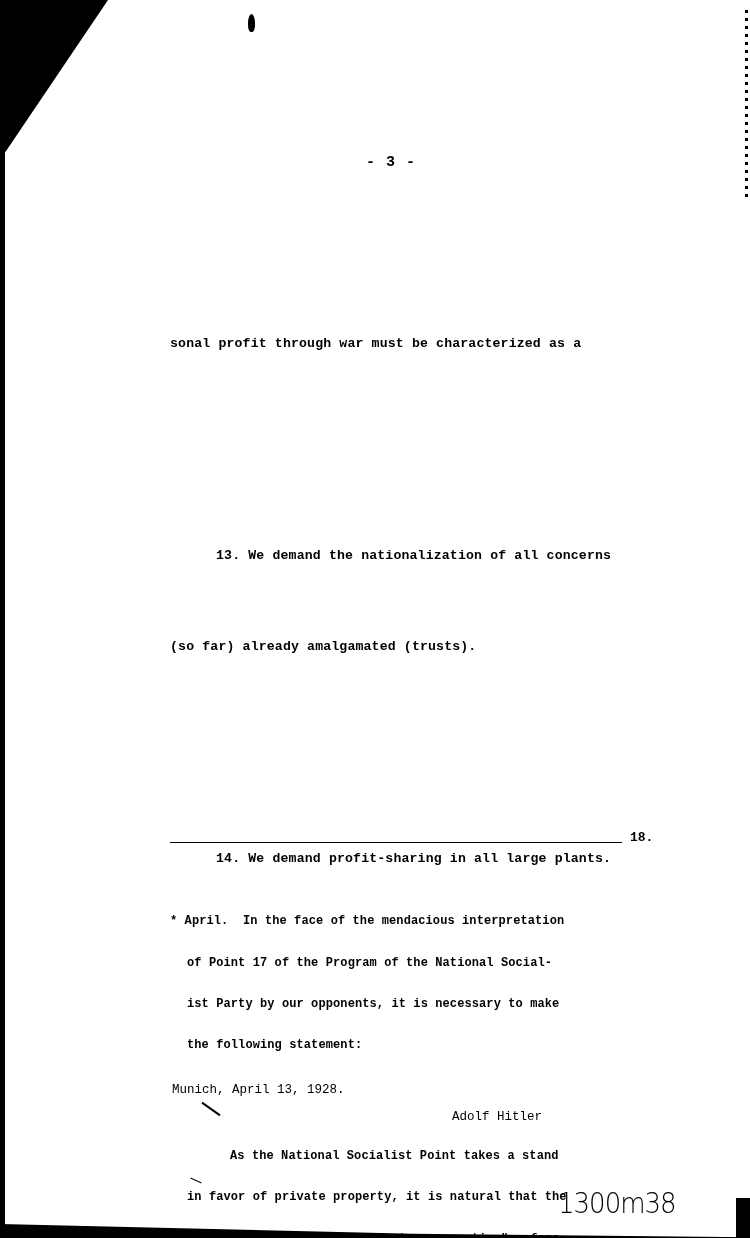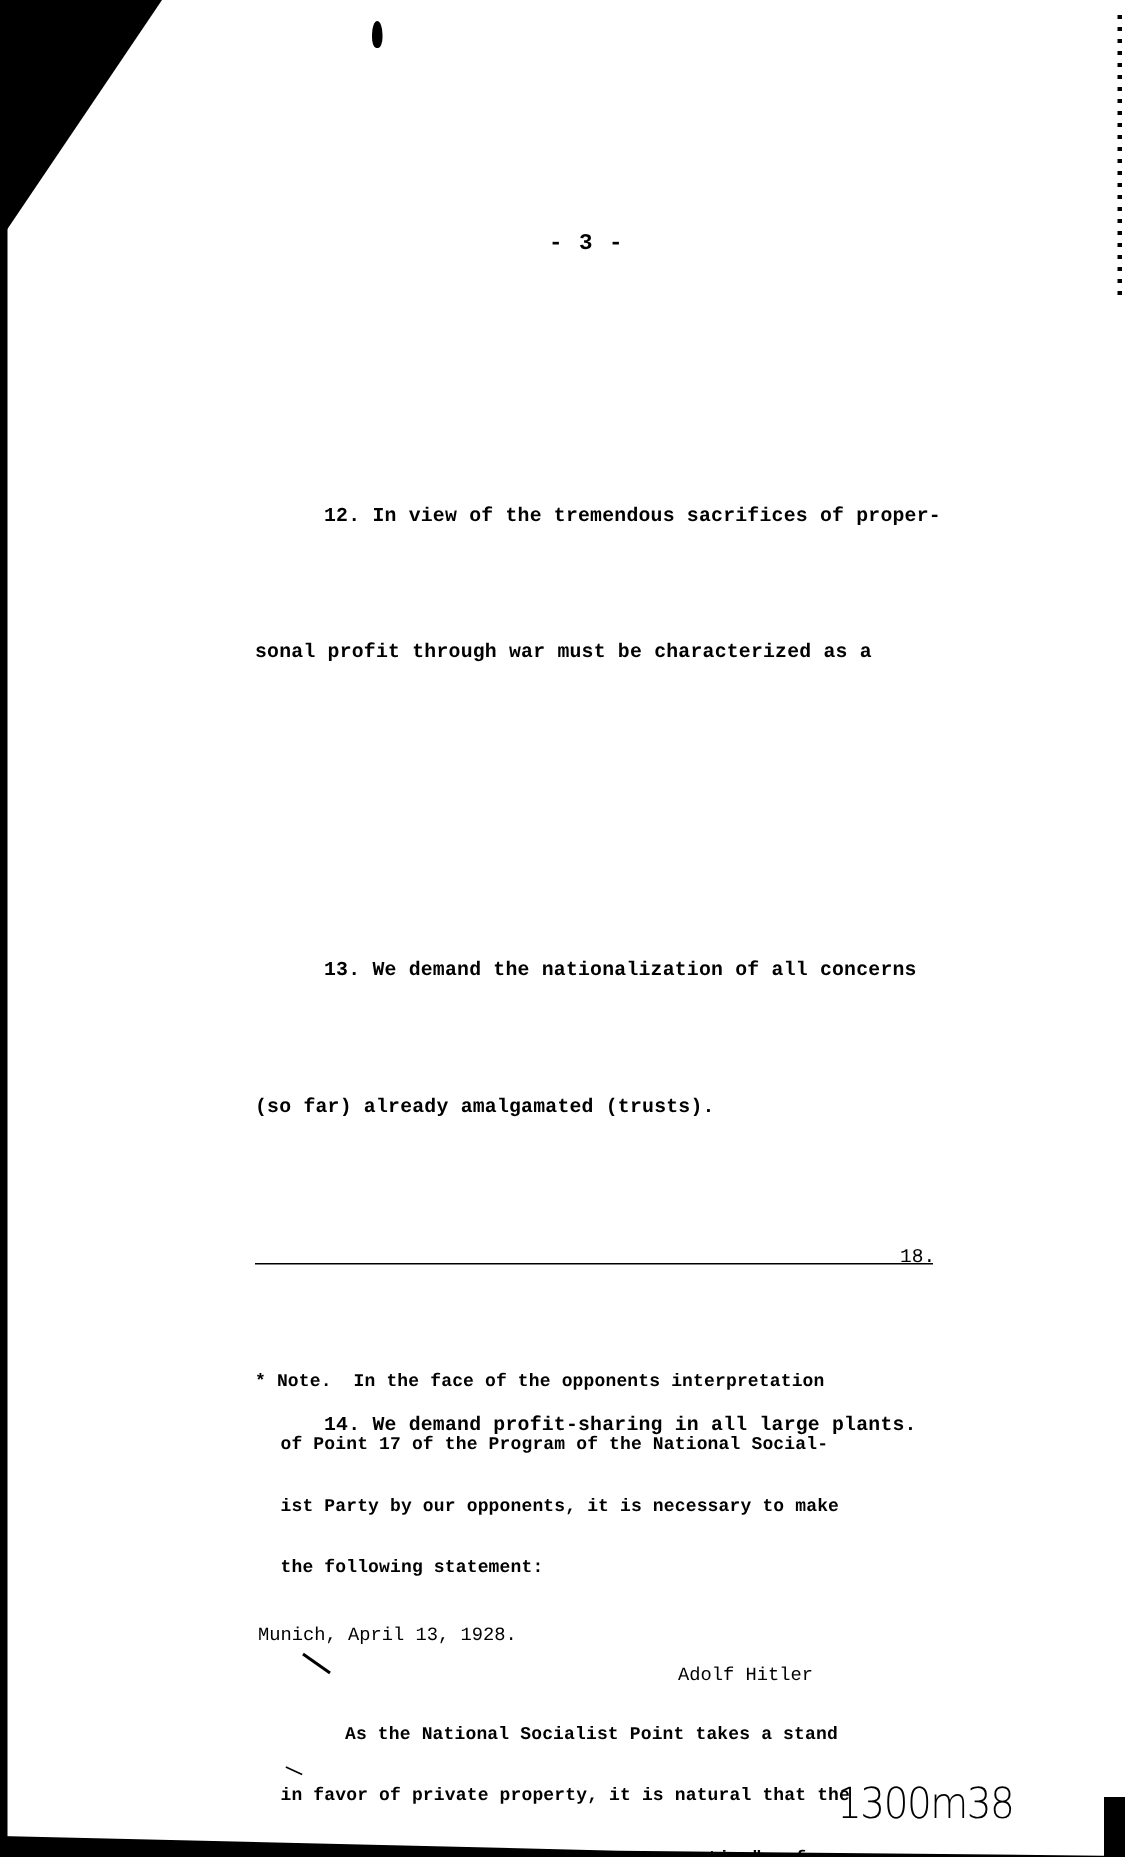--- a/index.html
+++ b/index.html
@@ -30,21 +30,21 @@
   .body-text {
     position: absolute; left: 170px; top: 208px; width: 500px;
     font-size: 13.2px; font-weight: bold; line-height: 30.3px; letter-spacing: 0.15px;
     white-space: pre;
   }
   .line { display: block; height: 30.3px; }
   .indent { padding-left: 46px; }
   .rule {
     position: absolute; left: 170px; top: 842px; width: 452px; height: 1px; background: #000;
   }
-  .page-ref { position: absolute; left: 600px; top: 830px; font-size: 13px; font-weight: normal; }
+  .page-ref { position: absolute; left: 630px; top: 830px; font-size: 13px; font-weight: bold; }
   .footnote {
     position: absolute; left: 170px; top: 860px; width: 500px;
     font-size: 12px; font-weight: bold; line-height: 13.8px; letter-spacing: 0.1px; white-space: pre;
   }
   .fn-line { display: block; }
   .fn-cont { padding-left: 17px; }
   .fn-indent { padding-left: 60px; }
   .fn-para2 { margin-top: 14px; }
   .place-date { position: absolute; left: 172px; top: 1083px; font-size: 12.5px; }
   .signature { position: absolute; left: 452px; top: 1110px; font-size: 12.5px; }
@@ -62,41 +62,40 @@
 <div class="left-strip"></div>
 <div class="right-specks"></div>
 <div class="bottom-strip"></div>
 <div class="br-block"></div>
 <div class="mark"></div>
 
 <div class="page-num">- 3 -</div>
 
 <div class="body-text">
   <div>
-    <span class="line indent">12. In view of the tremendous sacrifices of proper-</span>
     <span class="line">sonal profit through war must be characterized as a</span>
   </div>
   <div>
     <span class="line indent">13. We demand the nationalization of all concerns</span>
     <span class="line">(so far) already amalgamated (trusts).</span>
   </div>
   <div>
     <span class="line indent">14. We demand profit-sharing in all large plants.</span>
   </div>
   
   
   
 </div>
 
 <div class="rule"></div>
 <div class="page-ref">18.</div>
 
 <div class="footnote">
   <div>
-    <span class="fn-line">* Note.  In the face of the opponents interpretation</span>
+    <span class="fn-line">* April.  In the face of the mendacious interpretation</span>
     <span class="fn-line fn-cont">of Point 17 of the Program of the National Social-</span>
     <span class="fn-line fn-cont">ist Party by our opponents, it is necessary to make</span>
     <span class="fn-line fn-cont">the following statement:</span>
   </div>
   <div class="fn-para2">
     <span class="fn-line fn-indent">As the National Socialist Point takes a stand</span>
     <span class="fn-line fn-cont">in favor of private property, it is natural that the</span>
     <span class="fn-line fn-cont">passage "expropriation without remuneration" refers</span>
     
     

